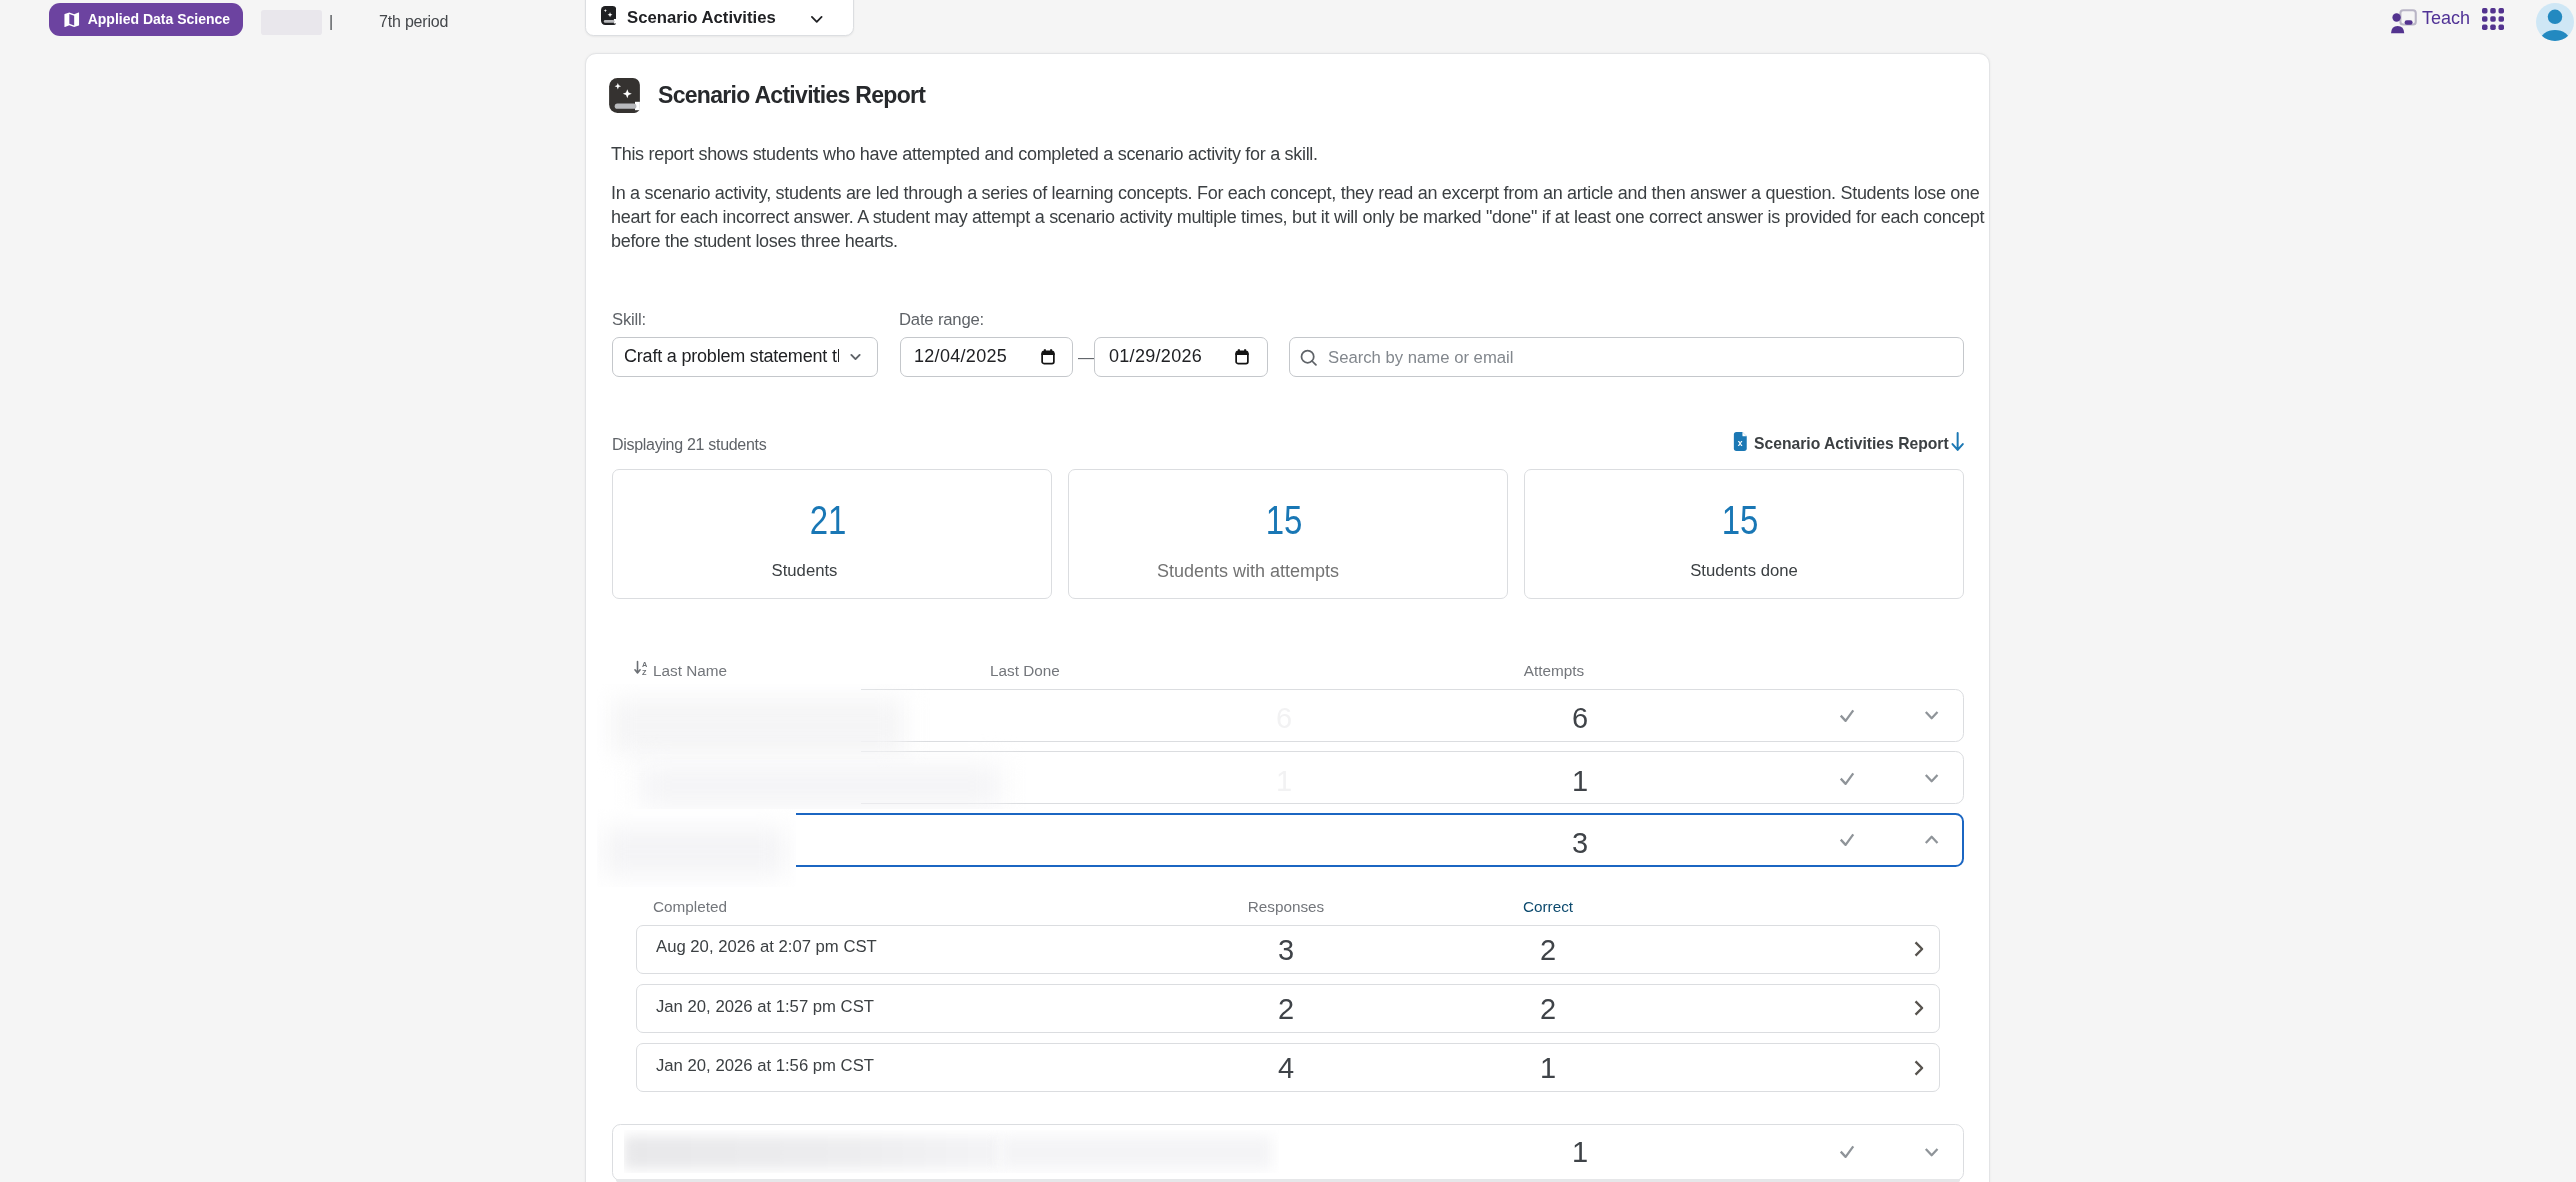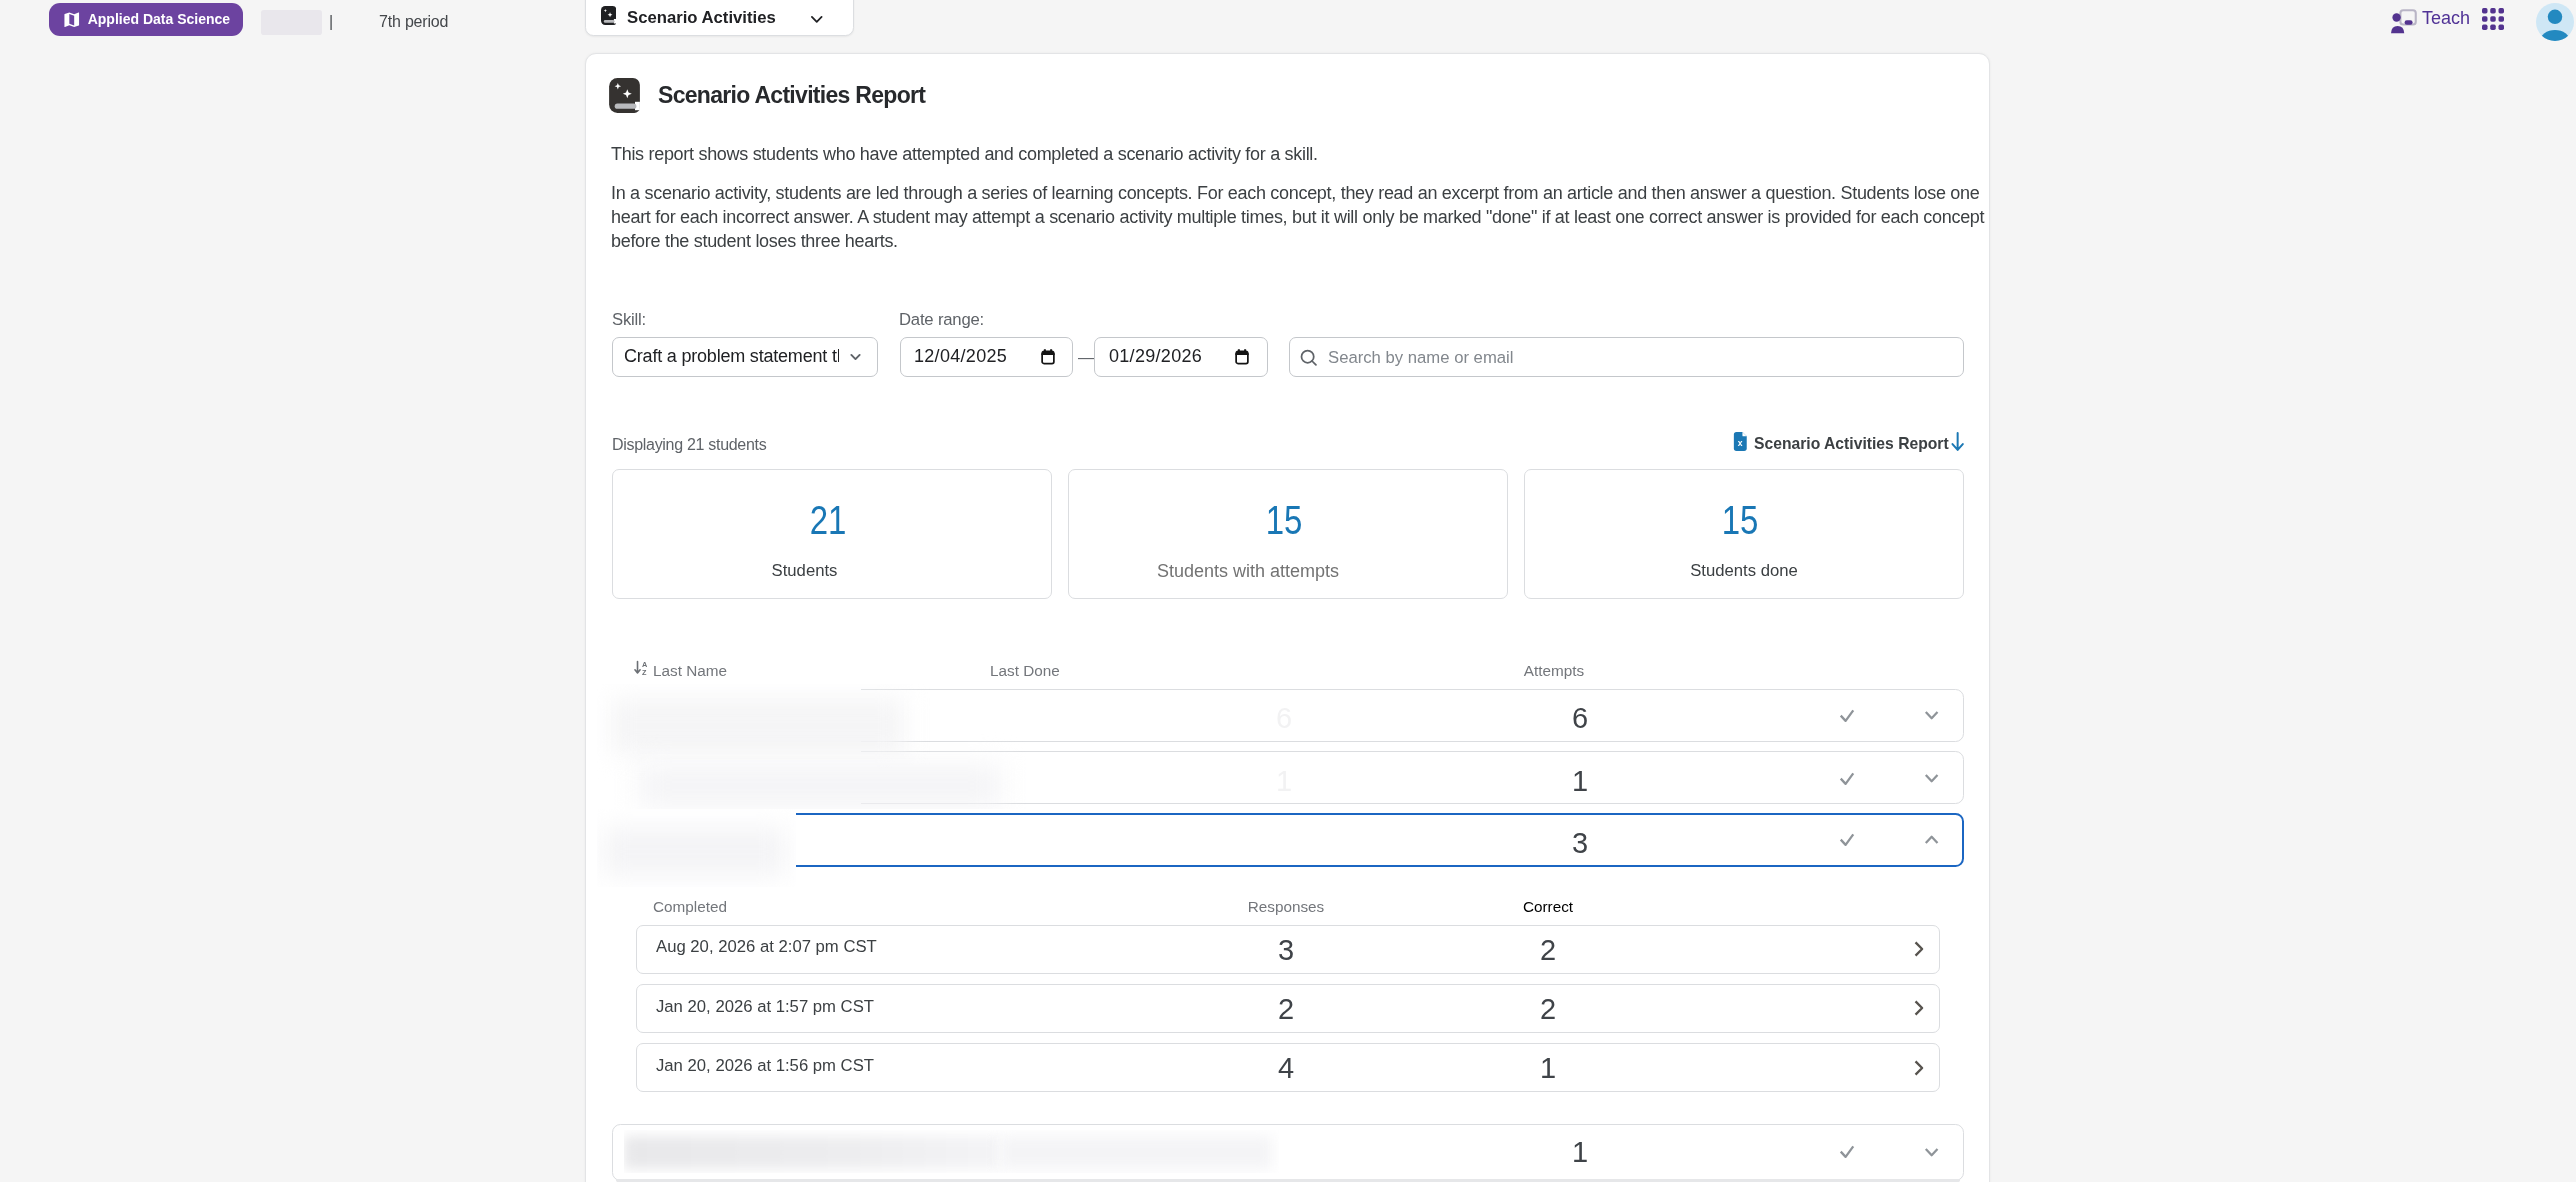--- a/index.html
+++ b/index.html
@@ -209,21 +209,21 @@
 <div class="abs" style="left:597px; top:684px; width:481px; height:125px; overflow:hidden;">
   <div class="abs" style="left:14px; top:14px; width:293px; height:56px; background:#f5f5f6; filter:blur(12.5px);"></div>
   <div class="abs" style="left:42px; top:81px; width:362px; height:42px; background:#f4f4f6; filter:blur(14px);"></div>
 </div>
 <div class="abs" style="left:597px; top:809px; width:199px; height:78px; overflow:hidden;">
   <div class="abs" style="left:7px; top:18px; width:181px; height:49px; background:#f4f4f6; filter:blur(12.5px);"></div>
 </div>
 
 <div class="abs" style="left:653px; top:898px; font-size:15.3px; color:#73767b;">Completed</div>
 <div class="abs" style="left:1227px; top:898px; width:118px; text-align:center; font-size:15.3px; color:#73767b;">Responses</div>
-<div class="abs" style="left:1489px; top:898px; width:118px; text-align:center; font-size:15.3px; color:#000000;">Correct</div>
+<div class="abs" style="left:1489px; top:898px; width:118px; text-align:center; font-size:15.3px; color:#0c4a6e;">Correct</div>
 
 <div class="abs" style="left:636px; top:925px; width:1304px; height:49px; background:#fff; border:1.4px solid #dbdde0; border-radius:7px;"></div>
 <div class="abs" style="left:636px; top:984px; width:1304px; height:49px; background:#fff; border:1.4px solid #dbdde0; border-radius:7px;"></div>
 <div class="abs" style="left:636px; top:1043px; width:1304px; height:49px; background:#fff; border:1.4px solid #dbdde0; border-radius:7px;"></div>
 
 <div class="abs" style="left:656px; top:937px; font-size:16.7px; color:#3c4043;">Aug 20, 2026 at 2:07 pm CST</div>
 <div class="abs" style="left:656px; top:997px; font-size:16.7px; color:#3c4043;">Jan 20, 2026 at 1:57 pm CST</div>
 <div class="abs" style="left:656px; top:1056px; font-size:16.7px; color:#3c4043;">Jan 20, 2026 at 1:56 pm CST</div>
 
 <div class="abs" style="left:1227px; top:934px; width:118px; text-align:center; font-size:29px; line-height:33px; color:#3f4348;">3</div>

